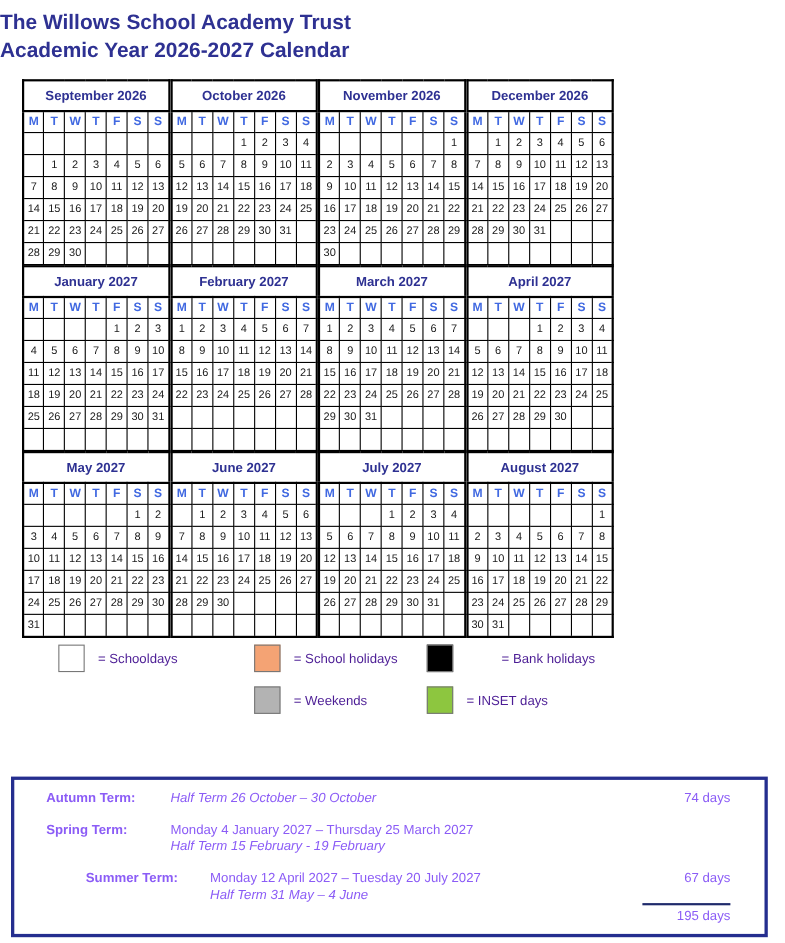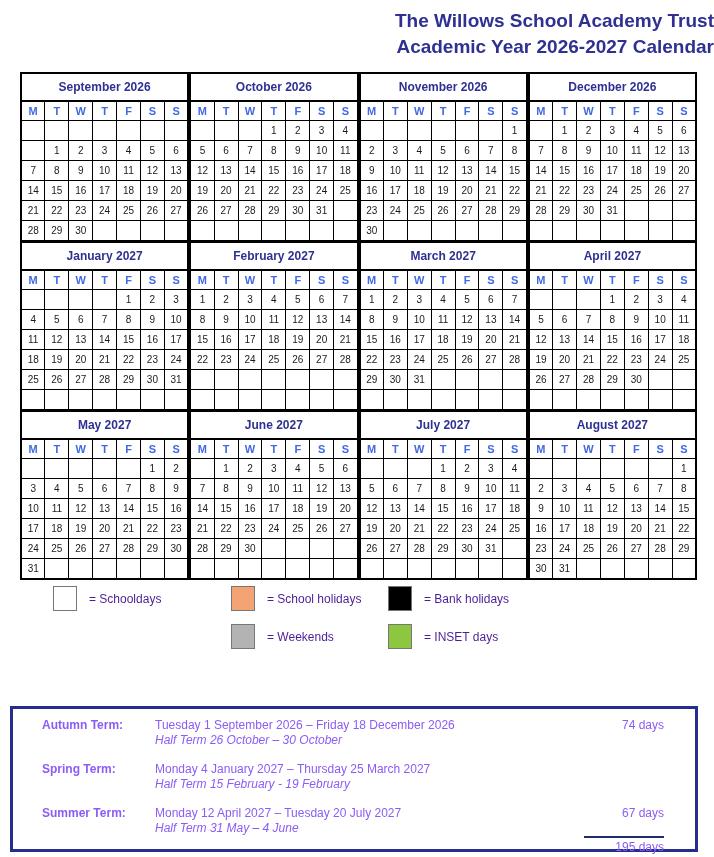--- a/index.html
+++ b/index.html
@@ -1,26 +1,26 @@
 <!DOCTYPE html>
 <html><head>
 <meta charset="utf-8">
 <style>
   html,body{margin:0;padding:0;}
   body{
     width:714px;height:857px;position:relative;background:#fff;
     font-family:"Liberation Sans",sans-serif;
   }
   .page-title{
-    position:absolute;top:8px;left:0;width:100%;text-align:right;
+    position:absolute;top:8px;left:0;width:100%;text-align:left;
     color:#2E3192;font-weight:bold;font-size:19px;line-height:26px;
   }
   
   #months{
-    position:absolute;left:20px;top:72px;width:677px;
+    position:absolute;left:20px;top:72px;width:538px;
     display:grid;grid-template-columns:repeat(4,1fr);grid-template-rows:repeat(3,169px);
   }
   table.month{
     border-collapse:collapse;width:100%;height:169px;table-layout:fixed;
     border:2px solid #000;background:#fff;
   }
   table.month th,table.month td{padding:0;}
   .mtitle th{
     height:26px;font-size:12px;font-weight:bold;color:#2E3192;
     border-bottom:2px solid #000;text-align:center;background:#fff;
@@ -37,21 +37,21 @@
   td.we,td.blankwe{background:#B3B3B3;}
   td.bank{background:#000;color:#fff;}
   td.inset{background:#8DC63F;}
   td.bluetxt{color:#4472C4;}
   
   .lg{position:absolute;display:flex;align-items:center;}
   .lg .sw{width:24px;height:25px;border:1px solid #777;margin-right:12px;flex:none;box-sizing:border-box;}
   .lg .lbl{font-size:12px;color:#4c1d95;}
   .lg1{left:53px;top:586px;}
   .lg2{left:231px;top:586px;}
-  .lg3{left:388px;top:586px;}
+  .lg3{left:388px;top:586px;gap:32px;}
   .lg4{left:231px;top:624px;justify-content:space-between;}
   .lg5{left:388px;top:624px;}
   
   #terms{
     position:absolute;left:10px;top:706px;width:688px;height:146px;
     border:3px solid #252E8F;box-sizing:border-box;
     color:#8b5cf6;font-size:12px;line-height:15px;padding-top:9px;
   }
   .trow{display:flex;margin-bottom:14px;}
   .tname{width:113px;padding-left:29px;font-weight:bold;flex:none;}
@@ -930,33 +930,32 @@
 </div>
 <div class="lg lg5">
   <div class="sw" style="background: rgb(141, 198, 63);"></div>
   <span class="lbl">= INSET days</span>
 </div>
 
 <div id="terms">
   <div class="trow">
     <div class="tname">Autumn Term:</div>
     <div class="tmid">
-      <div>Tuesday 1 September 2026 – Friday 18 December 2026</div>
       <div class="thalf">Half Term 26 October – 30 October</div>
     </div>
     <div class="tdays">74 days</div>
   </div>
   <div class="trow">
     <div class="tname">Spring Term:</div>
     <div class="tmid">
       <div>Monday 4 January 2027 – Thursday 25 March 2027</div>
       <div class="thalf">Half Term 15 February - 19 February</div>
     </div>
   </div>
-  <div class="trow" style="margin-bottom:0;">
+  <div class="trow" style="margin-bottom:0;padding-left:36px;">
     <div class="tname">Summer Term:</div>
     <div class="tmid">
       <div>Monday 12 April 2027 – Tuesday 20 July 2027</div>
       <div class="thalf">Half Term 31 May – 4 June</div>
     </div>
     <div class="tdays">67 days</div>
   </div>
   <div class="tline"></div>
   <div class="ttotal">195 days</div>
 </div>

